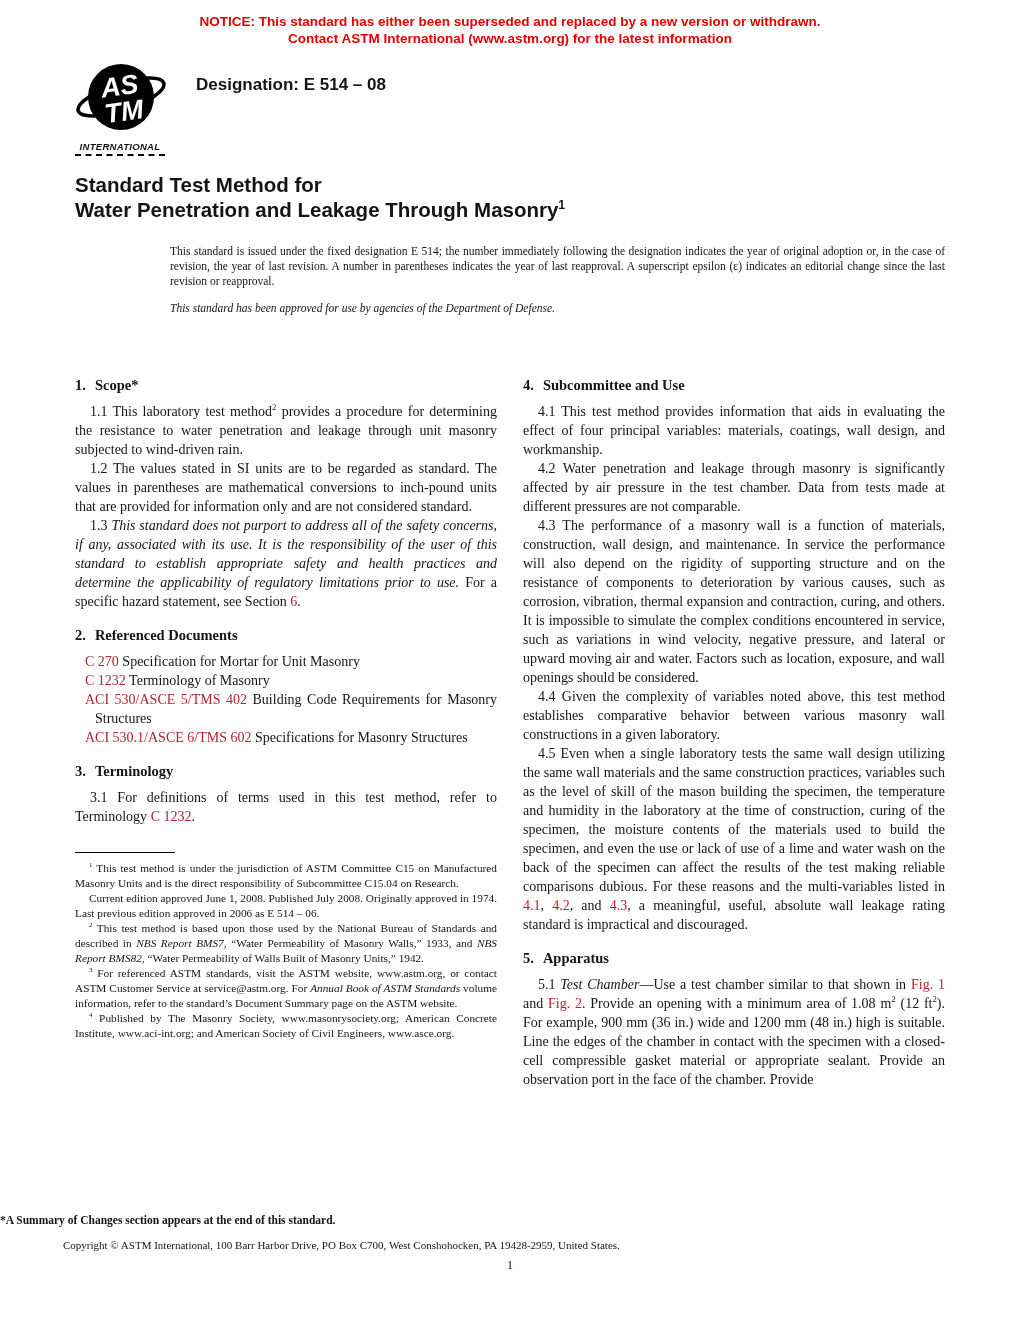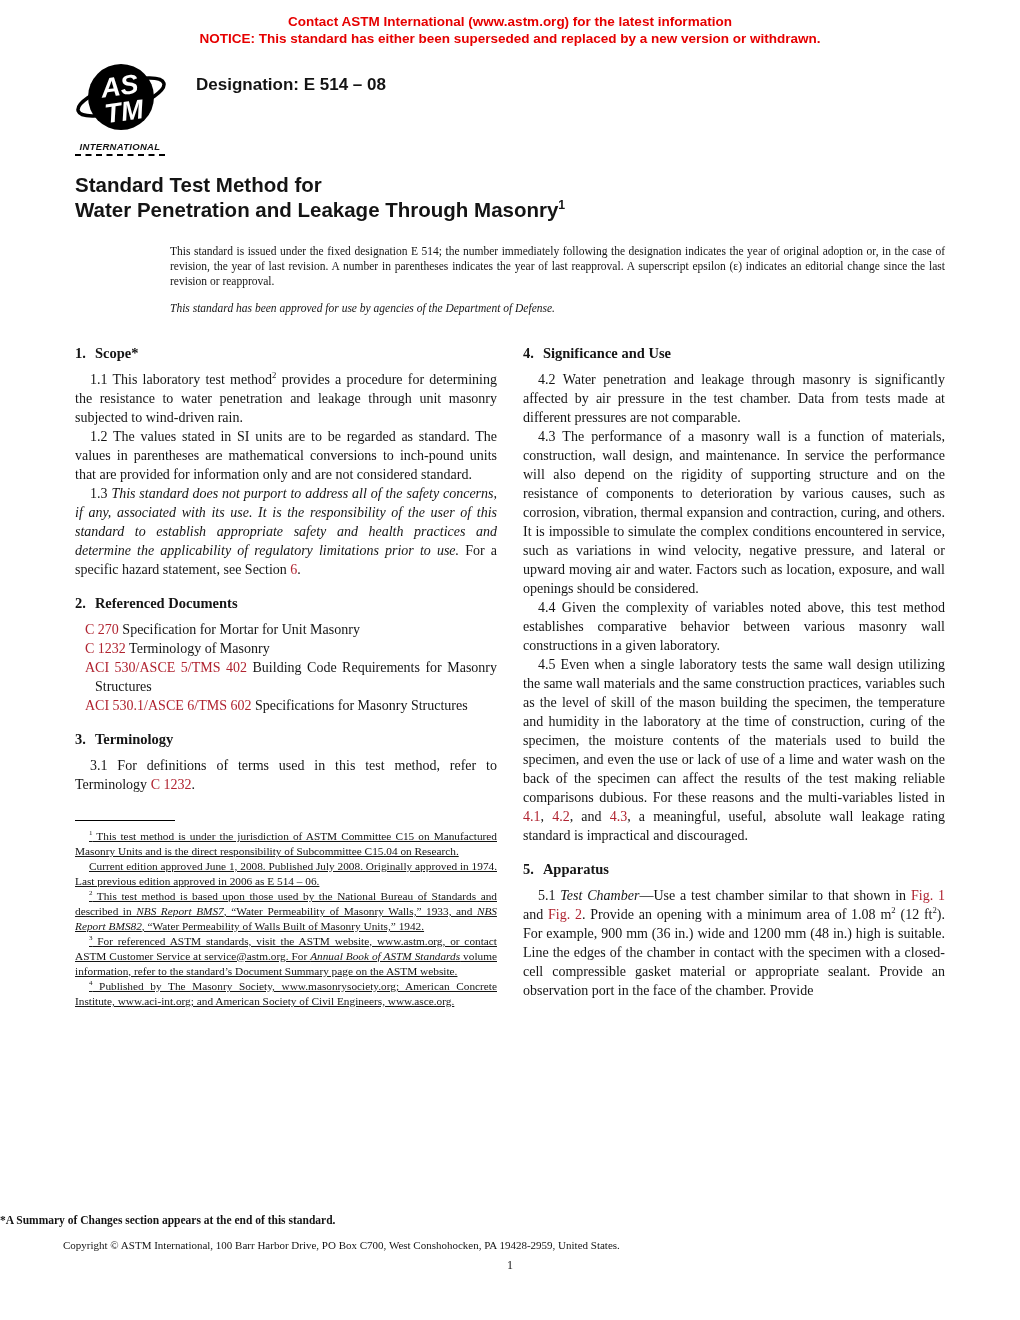--- a/index.html
+++ b/index.html
@@ -31,53 +31,53 @@
 
   
   .std-info{margin-left:95px;margin-top:22px;width:775px;text-align:justify;
     font-family:"Liberation Serif","DejaVu Serif",serif;font-size:11.5px;line-height:15px;}
   .std-approved{margin-left:95px;margin-top:13px;width:775px;font-style:italic;
     font-family:"Liberation Serif","DejaVu Serif",serif;font-size:11.5px;}
 
   
   .columns{display:flex;gap:26px;margin-top:28px;height:850px;
     font-family:"Liberation Serif","DejaVu Serif",serif;}
-  .col{width:422px;flex:0 0 422px;font-size:14px;line-height:19px;text-align:justify;}
+  .col{width:422px;flex:0 0 422px;font-size:14px;line-height:19px;text-align:justify;margin-top:32px;}
   .sec-h{font-size:14.5px;font-weight:bold;margin:15px 0 7px;text-align:left;
     font-family:"Liberation Serif","DejaVu Serif",serif;}
   .sec-h.first{margin-top:2px;}
   .h-num{margin-right:9px;}
   .para{margin:0;text-indent:15px;}
   .ref{margin:0;padding-left:20px;text-indent:-10px;}
   sup{font-size:62%;vertical-align:super;line-height:0;}
   .seg-i{font-style:italic;}
   .seg-link{color:var(--link);}
 
   
-  .footnotes{margin-top:26px;text-decoration:underline;}
+  .footnotes{margin-top:26px;}
   .fn-rule{width:100px;border-top:1.5px solid #000;margin-bottom:8px;}
   .fn-para{margin:0;text-indent:14px;text-align:justify;
     font-size:11.3px;line-height:15px;}
 
   
   .footer-summary{position:absolute;left:0;width:1020px;top:1214px;
     font:bold 11.5px "Liberation Serif","DejaVu Serif",serif;}
   .footer-copyright{position:absolute;left:63px;top:1239px;
     font-family:"Liberation Serif","DejaVu Serif",serif;font-size:11px;}
   .footer-page{position:absolute;left:0;width:1020px;top:1258px;text-align:center;
     font-family:"Liberation Serif","DejaVu Serif",serif;font-size:12px;}
 </style>
 </head>
 <body>
 
 <div class="page">
 
   <div class="notice">
+    <div>NOTICE: This standard has either been superseded and replaced by a new version or withdrawn.</div>
     <div>Contact ASTM International (www.astm.org) for the latest information</div>
-    <div>NOTICE: This standard has either been superseded and replaced by a new version or withdrawn.</div>
   </div>
 
   <div class="header-row">
     <div class="logo-box">
       <svg width="92" height="78" viewBox="0 0 92 78">
         <ellipse cx="46" cy="38" rx="45" ry="13.5" fill="none" stroke="#000" stroke-width="3.5" transform="rotate(-18 46 38)"></ellipse>
         <circle cx="46" cy="38" r="33" fill="#000"></circle>
         <text x="46" y="36" text-anchor="middle" font-family="Liberation Sans, DejaVu Sans, sans-serif" font-weight="bold" font-style="italic" font-size="27" fill="#fff" transform="rotate(-8 46 38)">AS</text>
         <text x="47" y="62" text-anchor="middle" font-family="Liberation Sans, DejaVu Sans, sans-serif" font-weight="bold" font-style="italic" font-size="27" fill="#fff" transform="rotate(-8 46 38)">TM</text>
       </svg>
@@ -118,21 +118,22 @@
         <div class="fn-rule"></div>
         <p class="fn-para"><sup class="seg-sup">1</sup> This test method is under the jurisdiction of ASTM Committee C15 on Manufactured Masonry Units and is the direct responsibility of Subcommittee C15.04 on Research.</p>
         <p class="fn-para">Current edition approved June 1, 2008. Published July 2008. Originally approved in 1974. Last previous edition approved in 2006 as E 514 – 06.</p>
         <p class="fn-para"><sup class="seg-sup">2</sup> This test method is based upon those used by the National Bureau of Standards and described in <span class="seg-i">NBS Report BMS7</span>, “Water Permeability of Masonry Walls,” 1933, and <span class="seg-i">NBS Report BMS82</span>, “Water Permeability of Walls Built of Masonry Units,” 1942.</p>
         <p class="fn-para"><sup class="seg-sup">3</sup> For referenced ASTM standards, visit the ASTM website, www.astm.org, or contact ASTM Customer Service at service@astm.org. For <span class="seg-i">Annual Book of ASTM Standards</span> volume information, refer to the standard’s Document Summary page on the ASTM website.</p>
         <p class="fn-para"><sup class="seg-sup">4</sup> Published by The Masonry Society, www.masonrysociety.org; American Concrete Institute, www.aci-int.org; and American Society of Civil Engineers, www.asce.org.</p>
       </div>
     </div>
 
     <div class="col">
-      <h2 class="sec-h first"><span class="h-num">4.</span><span>Significance and Use</span></h2>
+      <h2 class="sec-h first"><span class="h-num">4.</span><span>Subcommittee and Use</span></h2>
+      <p class="para">4.1 This test method provides information that aids in evaluating the effect of four principal variables: materials, coatings, wall design, and workmanship.</p>
       <p class="para">4.2 Water penetration and leakage through masonry is significantly affected by air pressure in the test chamber. Data from tests made at different pressures are not comparable.</p>
       <p class="para">4.3 The performance of a masonry wall is a function of materials, construction, wall design, and maintenance. In service the performance will also depend on the rigidity of supporting structure and on the resistance of components to deterioration by various causes, such as corrosion, vibration, thermal expansion and contraction, curing, and others. It is impossible to simulate the complex conditions encountered in service, such as variations in wind velocity, negative pressure, and lateral or upward moving air and water. Factors such as location, exposure, and wall openings should be considered.</p>
       <p class="para">4.4 Given the complexity of variables noted above, this test method establishes comparative behavior between various masonry wall constructions in a given laboratory.</p>
       <p class="para">4.5 Even when a single laboratory tests the same wall design utilizing the same wall materials and the same construction practices, variables such as the level of skill of the mason building the specimen, the temperature and humidity in the laboratory at the time of construction, curing of the specimen, the moisture contents of the materials used to build the specimen, and even the use or lack of use of a lime and water wash on the back of the specimen can affect the results of the test making reliable comparisons dubious. For these reasons and the multi-variables listed in <span class="seg-link">4.1</span>, <span class="seg-link">4.2</span>, and <span class="seg-link">4.3</span>, a meaningful, useful, absolute wall leakage rating standard is impractical and discouraged.</p>
 
       <h2 class="sec-h"><span class="h-num">5.</span><span>Apparatus</span></h2>
       <p class="para">5.1 <span class="seg-i">Test Chamber</span>—Use a test chamber similar to that shown in <span class="seg-link">Fig. 1</span> and <span class="seg-link">Fig. 2</span>. Provide an opening with a minimum area of 1.08 m<sup class="seg-sup">2</sup> (12 ft<sup class="seg-sup">2</sup>). For example, 900 mm (36 in.) wide and 1200 mm (48 in.) high is suitable. Line the edges of the chamber in contact with the specimen with a closed-cell compressible gasket material or appropriate sealant. Provide an observation port in the face of the chamber. Provide</p>
     </div>
 
   </div>

